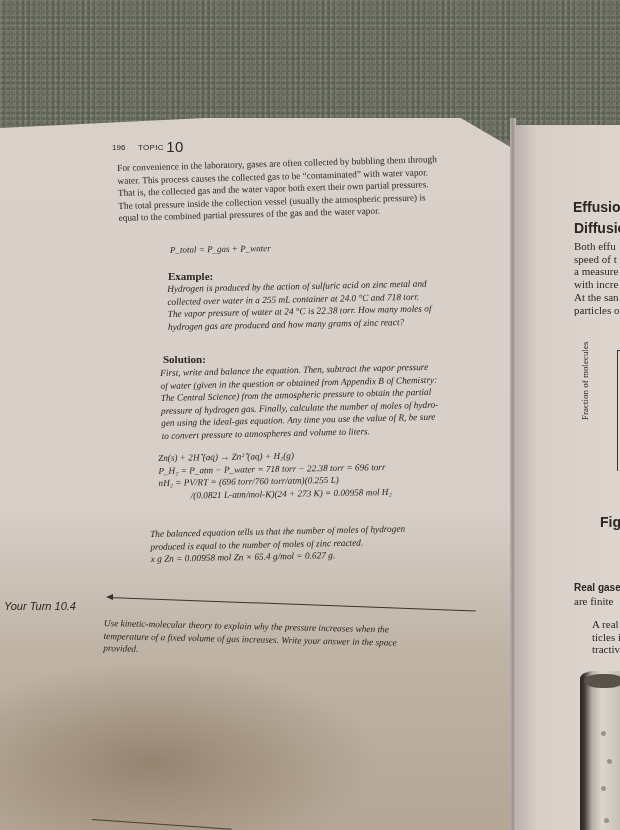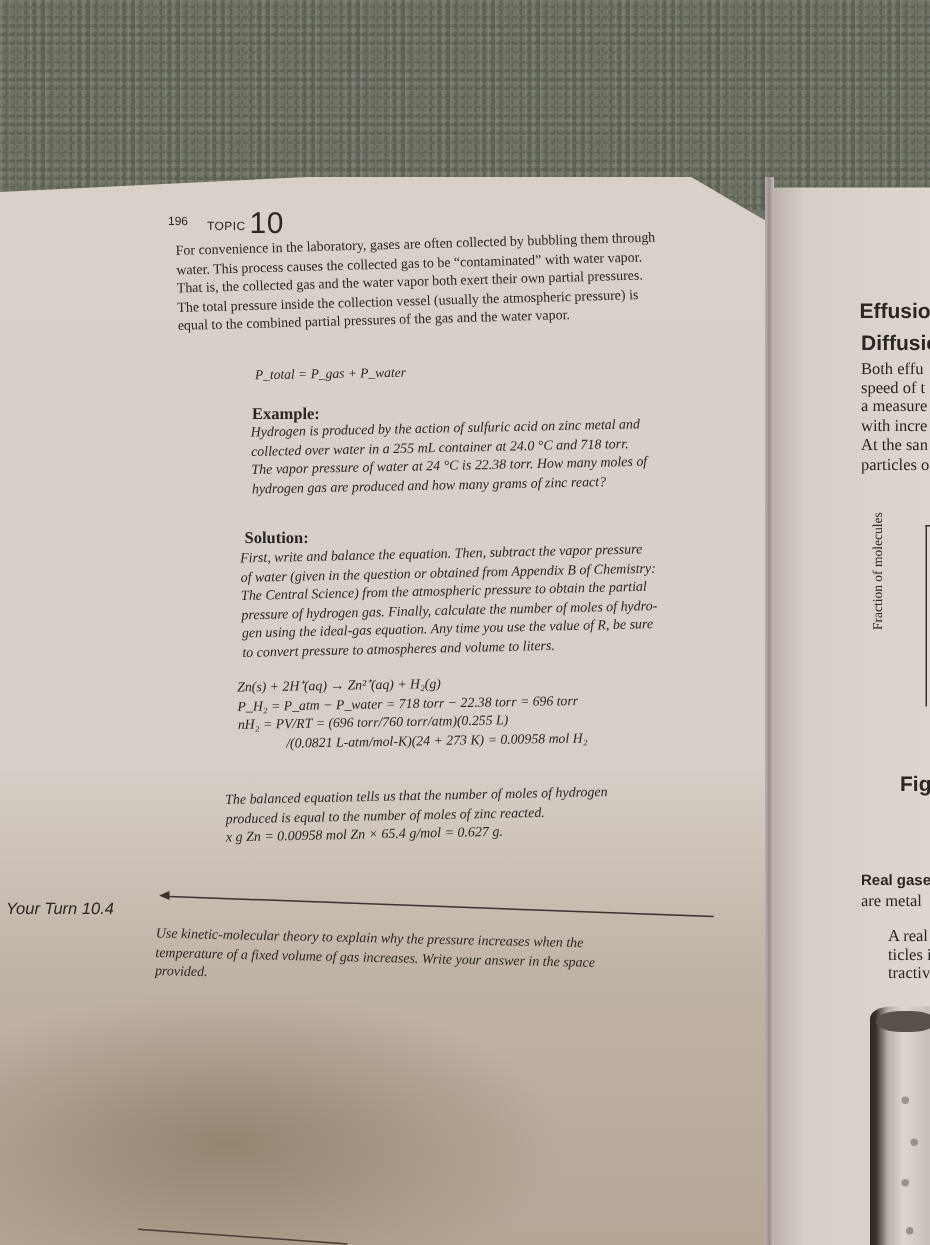--- a/index.html
+++ b/index.html
@@ -30,21 +30,21 @@
     position:absolute; left:510px; top:118px; width:6px; height:712px;
     background: linear-gradient(90deg,#b9aeb0,#9c8f90,#c8bfbd);
   }
   .right-page {
     position:absolute; left:516px; top:125px; width:104px; height:705px;
     background: linear-gradient(90deg,#bcb2ab 0%, #d6cec7 20%, #ddd5ce 100%);
   }
   .abs { position:absolute; color:#2b2623; white-space:nowrap; }
   .pg-num { left:112px; top:143px; font-family:"Liberation Sans",sans-serif; font-size:8px; }
   .topic { left:138px; top:138px; font-family:"Liberation Sans",sans-serif; font-size:8px; letter-spacing:.3px; }
-  .topic-num { font-size:20px; vertical-align:-2px; }
+  .topic-num { font-size:15px; vertical-align:-2px; }
   .para { position:absolute; left:117px; font-size:9.3px; line-height:12.6px; color:#2b2623; }
   .intro { top:162px; transform: rotate(-1.6deg); transform-origin:left top; width:400px; }
   .formula { left:170px; top:244px; font-style:italic; font-size:9px; transform:rotate(-1deg); }
   .label { font-family:Liberation Serif, serif; font-weight:bold; font-size:11px; }
   .example-label { left:168px; top:270px; }
   .example-text { left:167px; top:283px; font-style:italic; width:300px; transform:rotate(-1.2deg); transform-origin:left top; }
   .solution-label { left:163px; top:353px; }
   .solution-text { left:160px; top:367px; font-style:italic; width:320px; transform:rotate(-1.3deg); transform-origin:left top; }
   .equations { left:158px; top:452px; font-style:italic; font-size:9.2px; line-height:12.5px; transform:rotate(-1deg); transform-origin:left top; }
   .eq-indent { padding-left:32px; }
@@ -167,21 +167,21 @@
 <div class="r-text" style="left:574px;top:291px;">
   <div>At the san</div>
   <div>particles o</div>
 </div>
 
 <div class="fig-box"></div>
 <div class="y-axis-label">Fraction of molecules</div>
 <div class="r-head" style="left:600px;top:514px;">Figur</div>
 
 <div class="r-head" style="left:574px;top:582px;font-size:10px;">Real gase</div>
-<div class="r-text" style="left:574px;top:595px;">are metal</div>
+<div class="r-text" style="left:574px;top:595px;">are finite</div>
 
 <div class="r-text" style="left:592px;top:618px;">
   <div>A real ga</div>
   <div>ticles is s</div>
   <div>tractive fo</div>
 </div>
 
 <div class="cylinder"></div>
 <div class="cyl-top"></div>
 <div class="bead" style="left:601px;top:731px;"></div>

